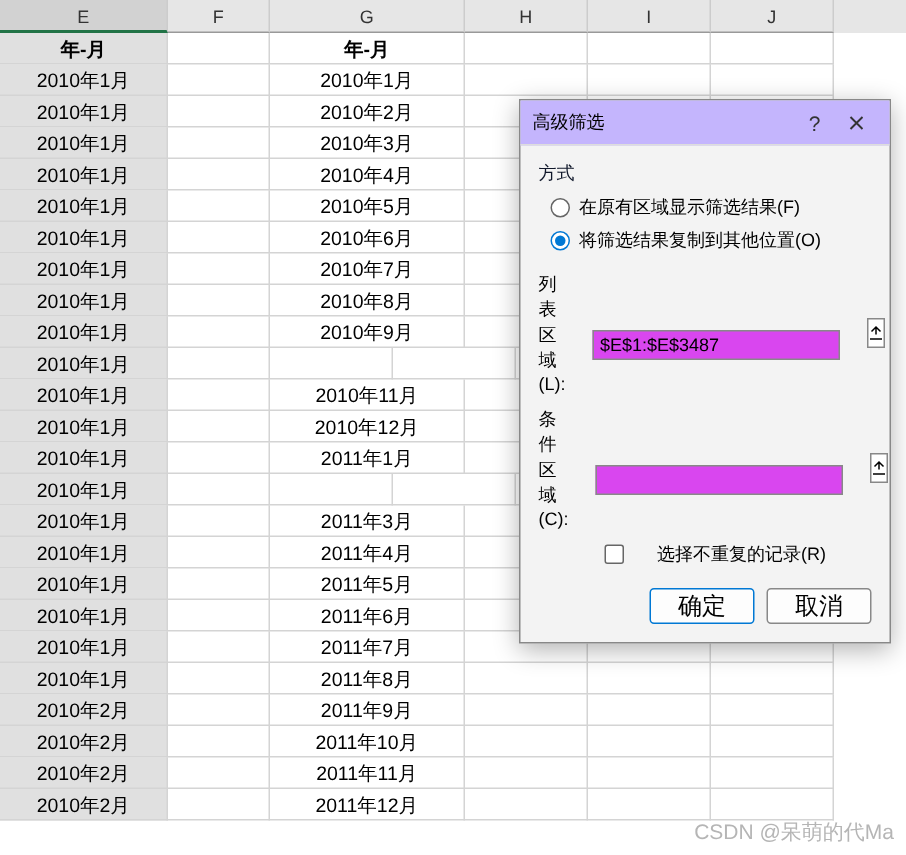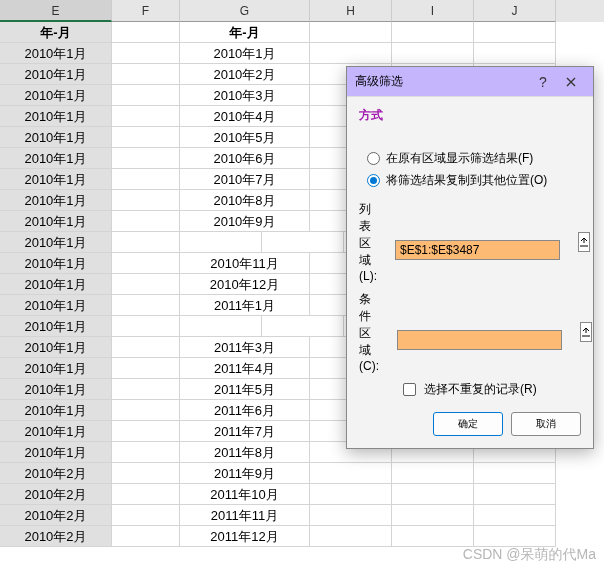--- a/index.html
+++ b/index.html
@@ -104,23 +104,22 @@
       justify-content: center;
       font-size: 14px;
       color: #333;
       cursor: pointer;
     }
     .dialog-body {
       padding: 10px 12px 12px 12px;
     }
     .section-label {
       font-size: 12px;
-      color: #a21caf;
-      margin-bottom: 23px;
-      font-weight: bold;
+      color: #0f172a;
+      margin-bottom: 3px;
     }
     .radio-group {
       margin-left: 8px;
       margin-bottom: 10px;
     }
     .radio-row {
       display: flex;
       align-items: center;
       height: 22px;
       gap: 6px;
@@ -158,39 +157,39 @@
       font-size: 12px;
       color: #000;
     }
     .field-input {
       flex: 1;
       height: 20px;
       border: 1px solid #888;
       padding: 0 4px;
       font-size: 12px;
       font-family: Arial, sans-serif;
-      background: #fdba74;
+      background: #d946ef;
       margin-top: 15px;
     }
     .range-btn {
       width: 20px;
       height: 20px;
       border: 1px solid #888;
       background: #fff;
       display: flex;
       align-items: center;
       justify-content: center;
       cursor: pointer;
     }
     .range-btn svg { width: 10px; height: 10px; }
 
     .check-row {
       display: flex;
       align-items: center;
-      gap: 8px;
+      gap: 22px;
       margin: 6px 0 14px 0;
       padding-left: 44px;
     }
     .checkbox {
       width: 13px;
       height: 13px;
       border: 1px solid #666;
       border-radius: 2px;
       background: #fff;
     }
@@ -200,21 +199,21 @@
       display: flex;
       justify-content: flex-end;
       gap: 8px;
     }
     .dlg-btn {
       width: 70px;
       height: 24px;
       border: 1px solid #888;
       border-radius: 3px;
       background: #fdfdfd;
-      font-size: 10px;
+      font-size: 16px;
       cursor: pointer;
       display: flex;
       align-items: center;
       justify-content: center;
     }
     .dlg-btn.primary {
       border: 1px solid #0078d4;
     }
 
     .watermark {

